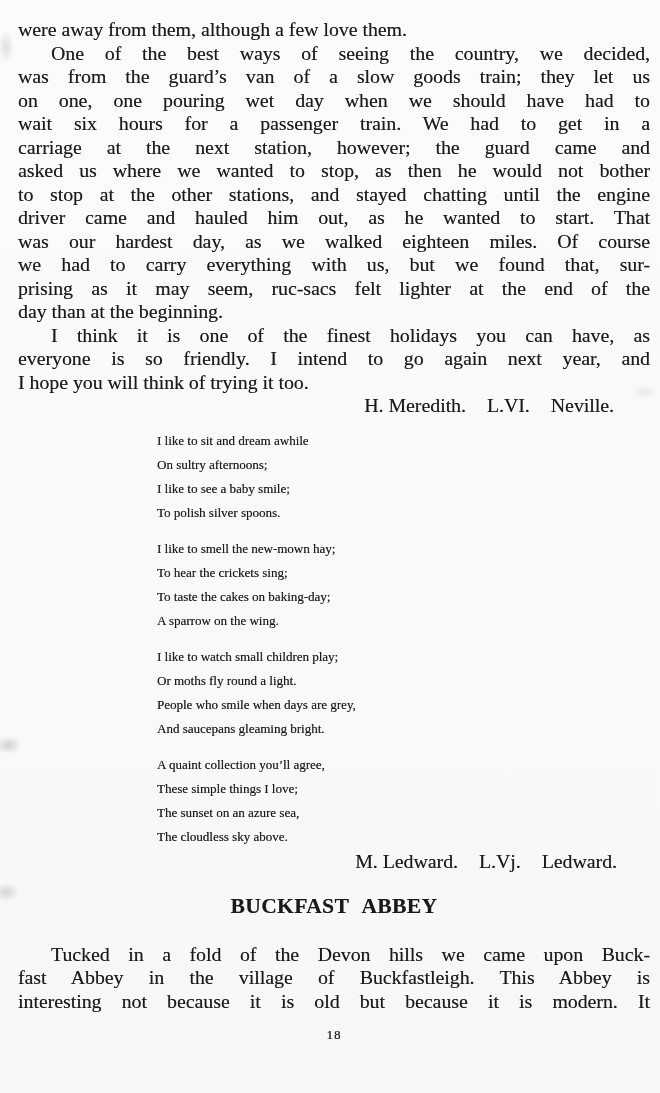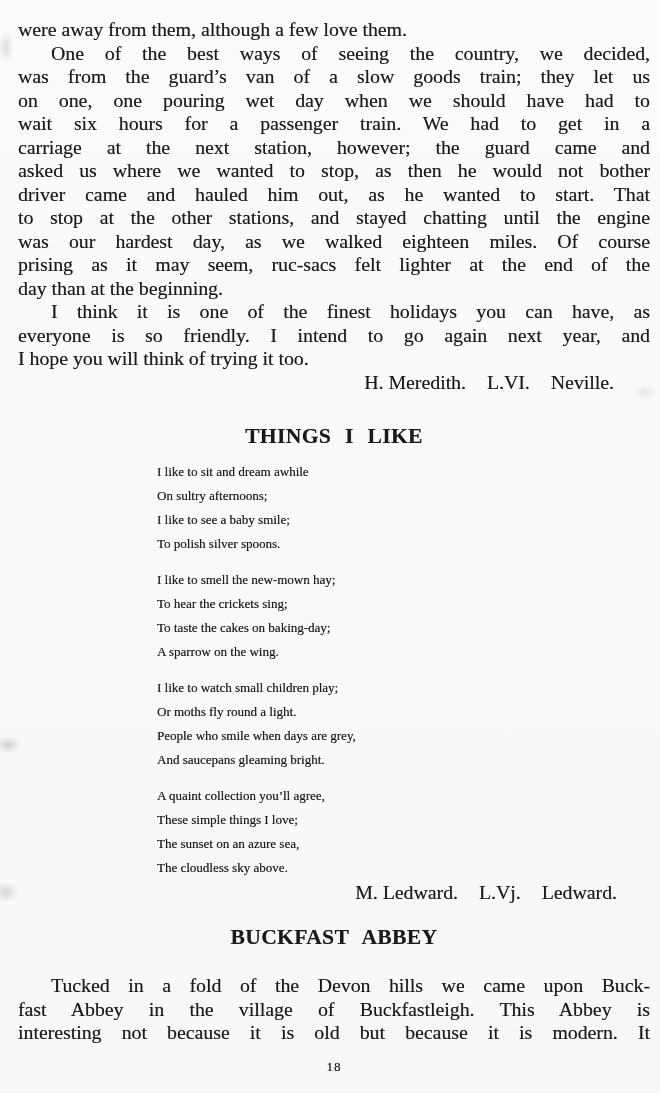--- a/index.html
+++ b/index.html
@@ -111,40 +111,40 @@
           <div class="para">
             <div class="line last">were away from them, although a few love them.</div>
           </div>
           <div class="para indent">
             <div class="line">One of the best ways of seeing the country, we decided,</div>
             <div class="line">was from the guard’s van of a slow goods train; they let us</div>
             <div class="line">on one, one pouring wet day when we should have had to</div>
             <div class="line">wait six hours for a passenger train.  We had to get in a</div>
             <div class="line">carriage at the next station, however; the guard came and</div>
             <div class="line">asked us where we wanted to stop, as then he would not bother</div>
+            <div class="line">to stop at the other stations, and stayed chatting until the engine</div>
             <div class="line">driver came and hauled him out, as he wanted to start.  That</div>
-            <div class="line">to stop at the other stations, and stayed chatting until the engine</div>
             <div class="line">was our hardest day, as we walked eighteen miles.  Of course</div>
+            <div class="line">we had to carry everything with us, but we found that, sur-</div>
             <div class="line">prising as it may seem, ruc-sacs felt lighter at the end of the</div>
             <div class="line last">day than at the beginning.</div>
           </div>
           <div class="para indent">
             <div class="line">I think it is one of the finest holidays you can have, as</div>
             <div class="line">everyone is so friendly.  I intend to go again next year, and</div>
             <div class="line last">I hope you will think of trying it too.</div>
           </div>
         </div>
       <div class="signature">
           <span>H. Meredith.</span>
           <span>L.VI.</span>
           <span>Neville.</span>
         </div>
     </section>
 
-    <h2 class="heading things">THINGS I LIKE</h2>
 
     <section>
       <div class="poem">
           <div class="stanza">
             <div class="pline">I like to sit and dream awhile</div>
             <div class="pline">On sultry afternoons;</div>
             <div class="pline">I like to see a baby smile;</div>
             <div class="pline">To polish silver spoons.</div>
           </div>
           <div class="stanza">

